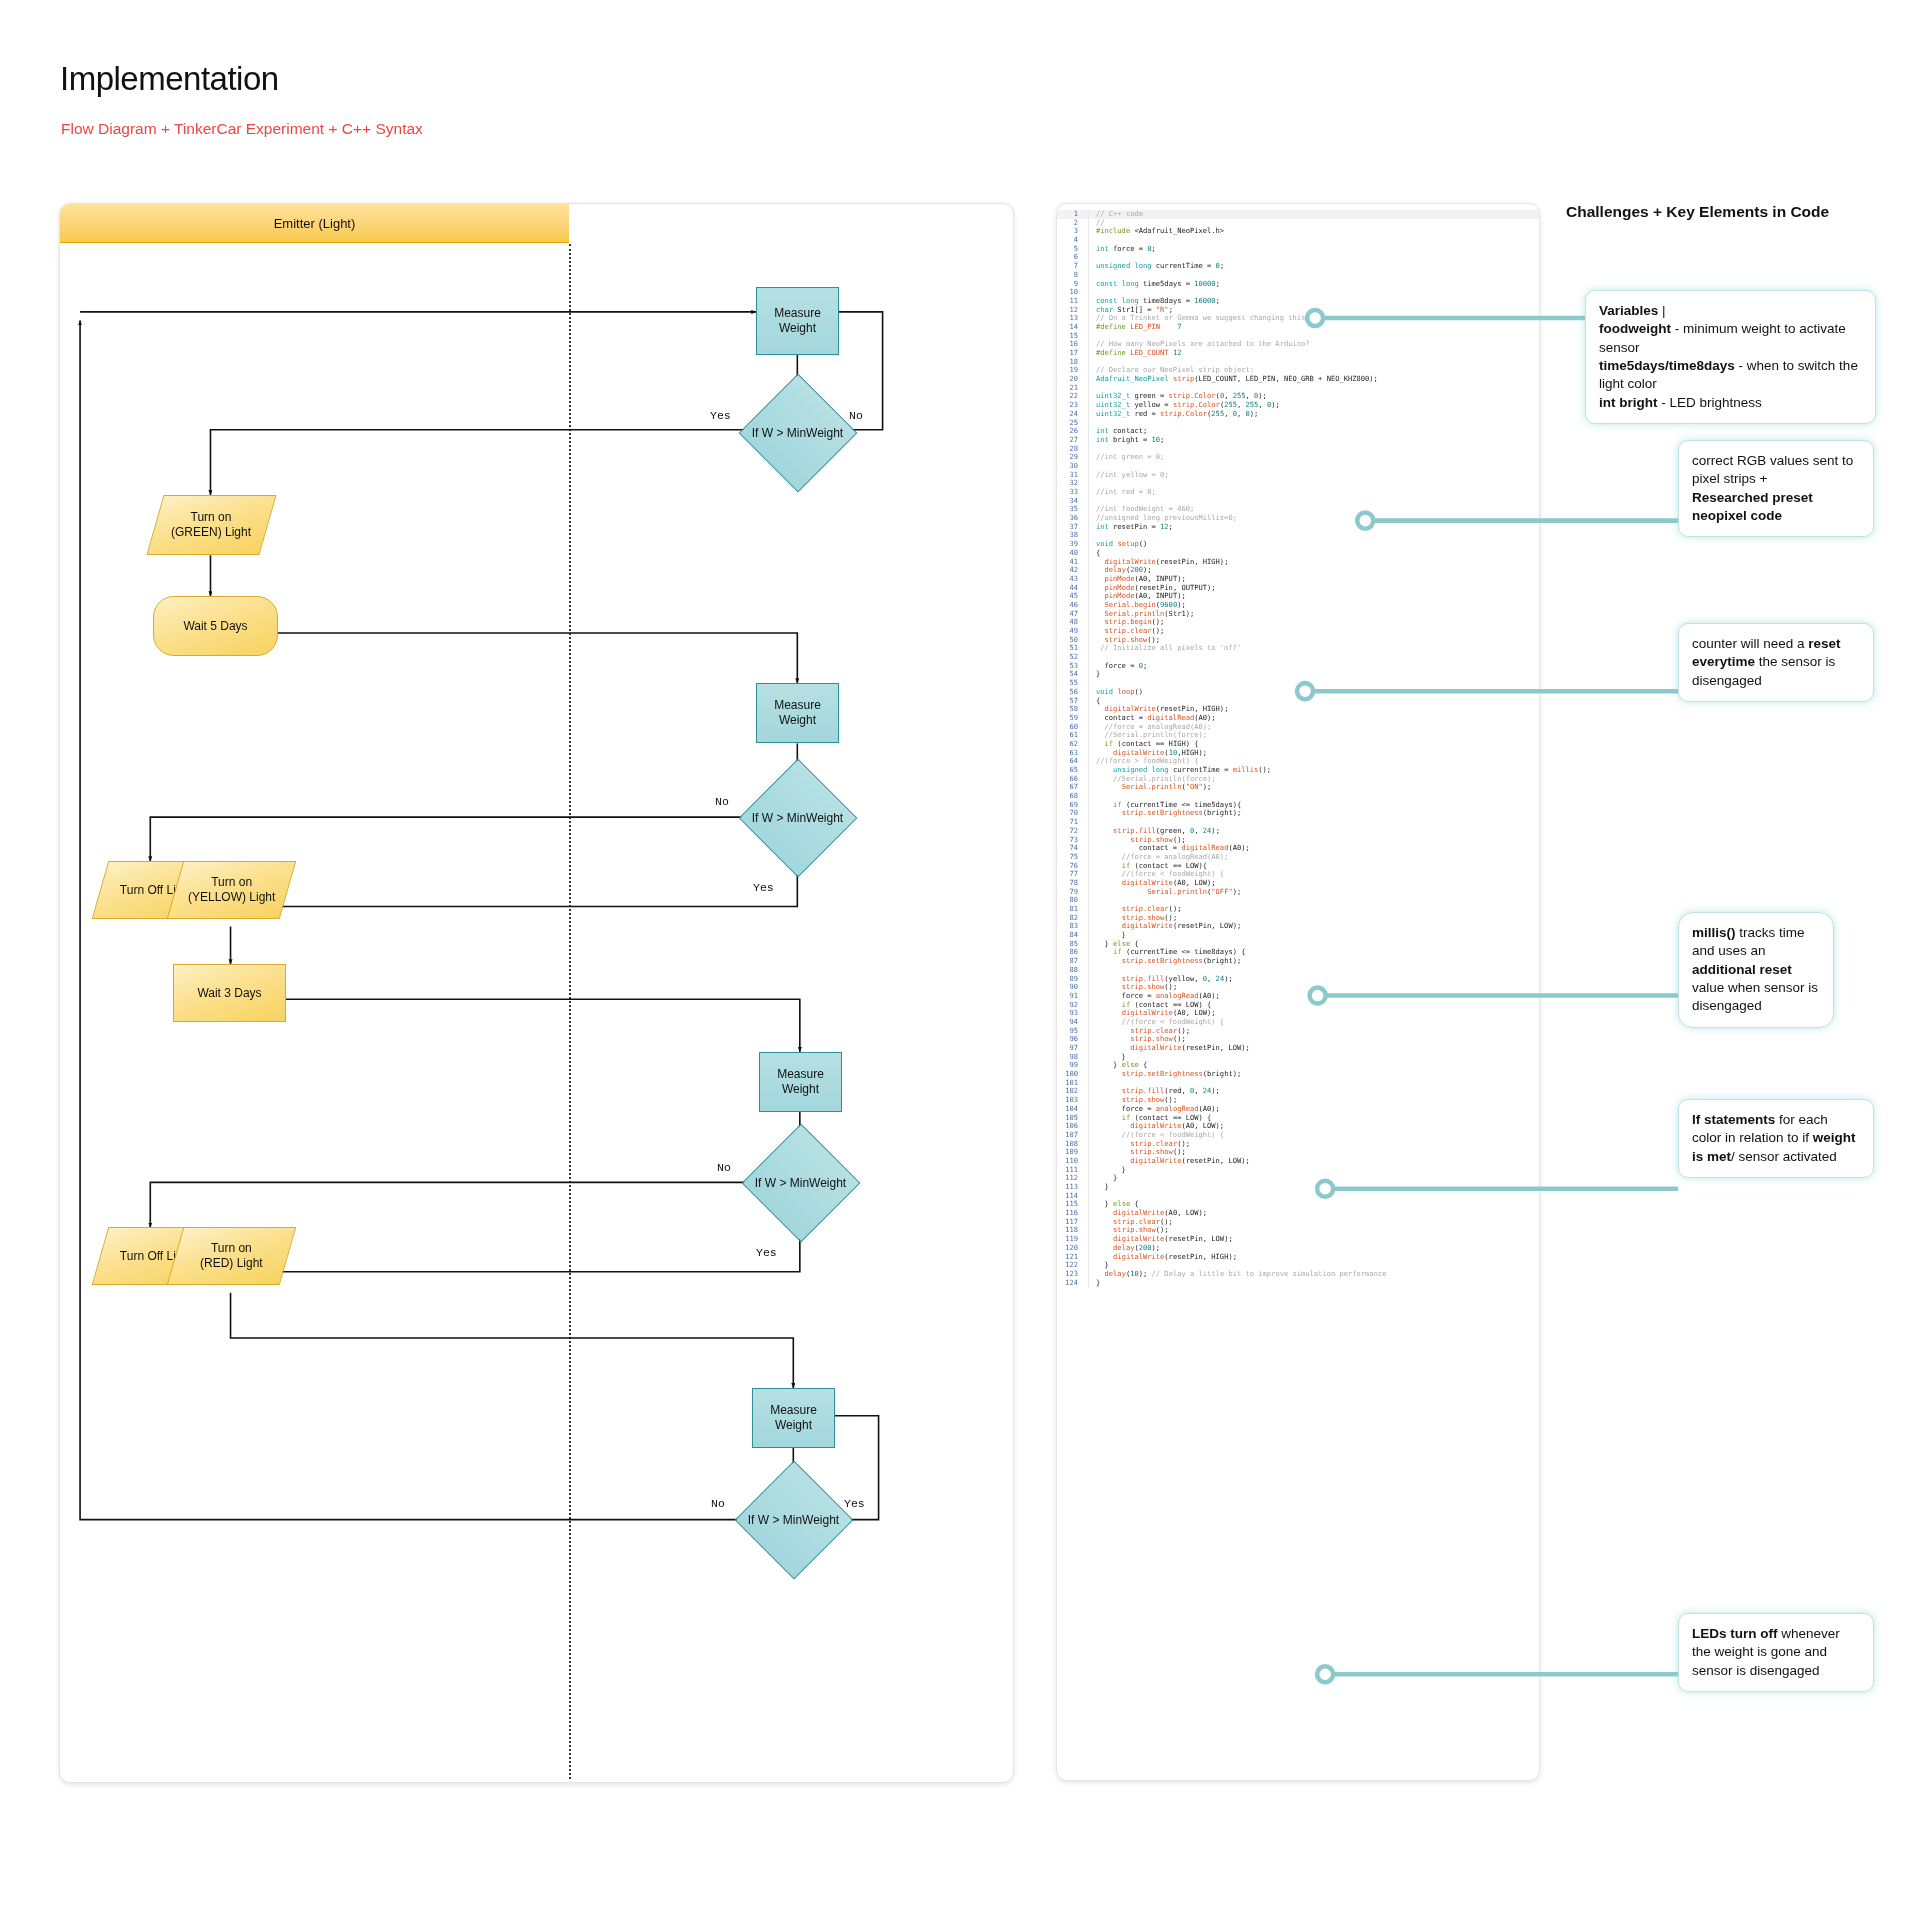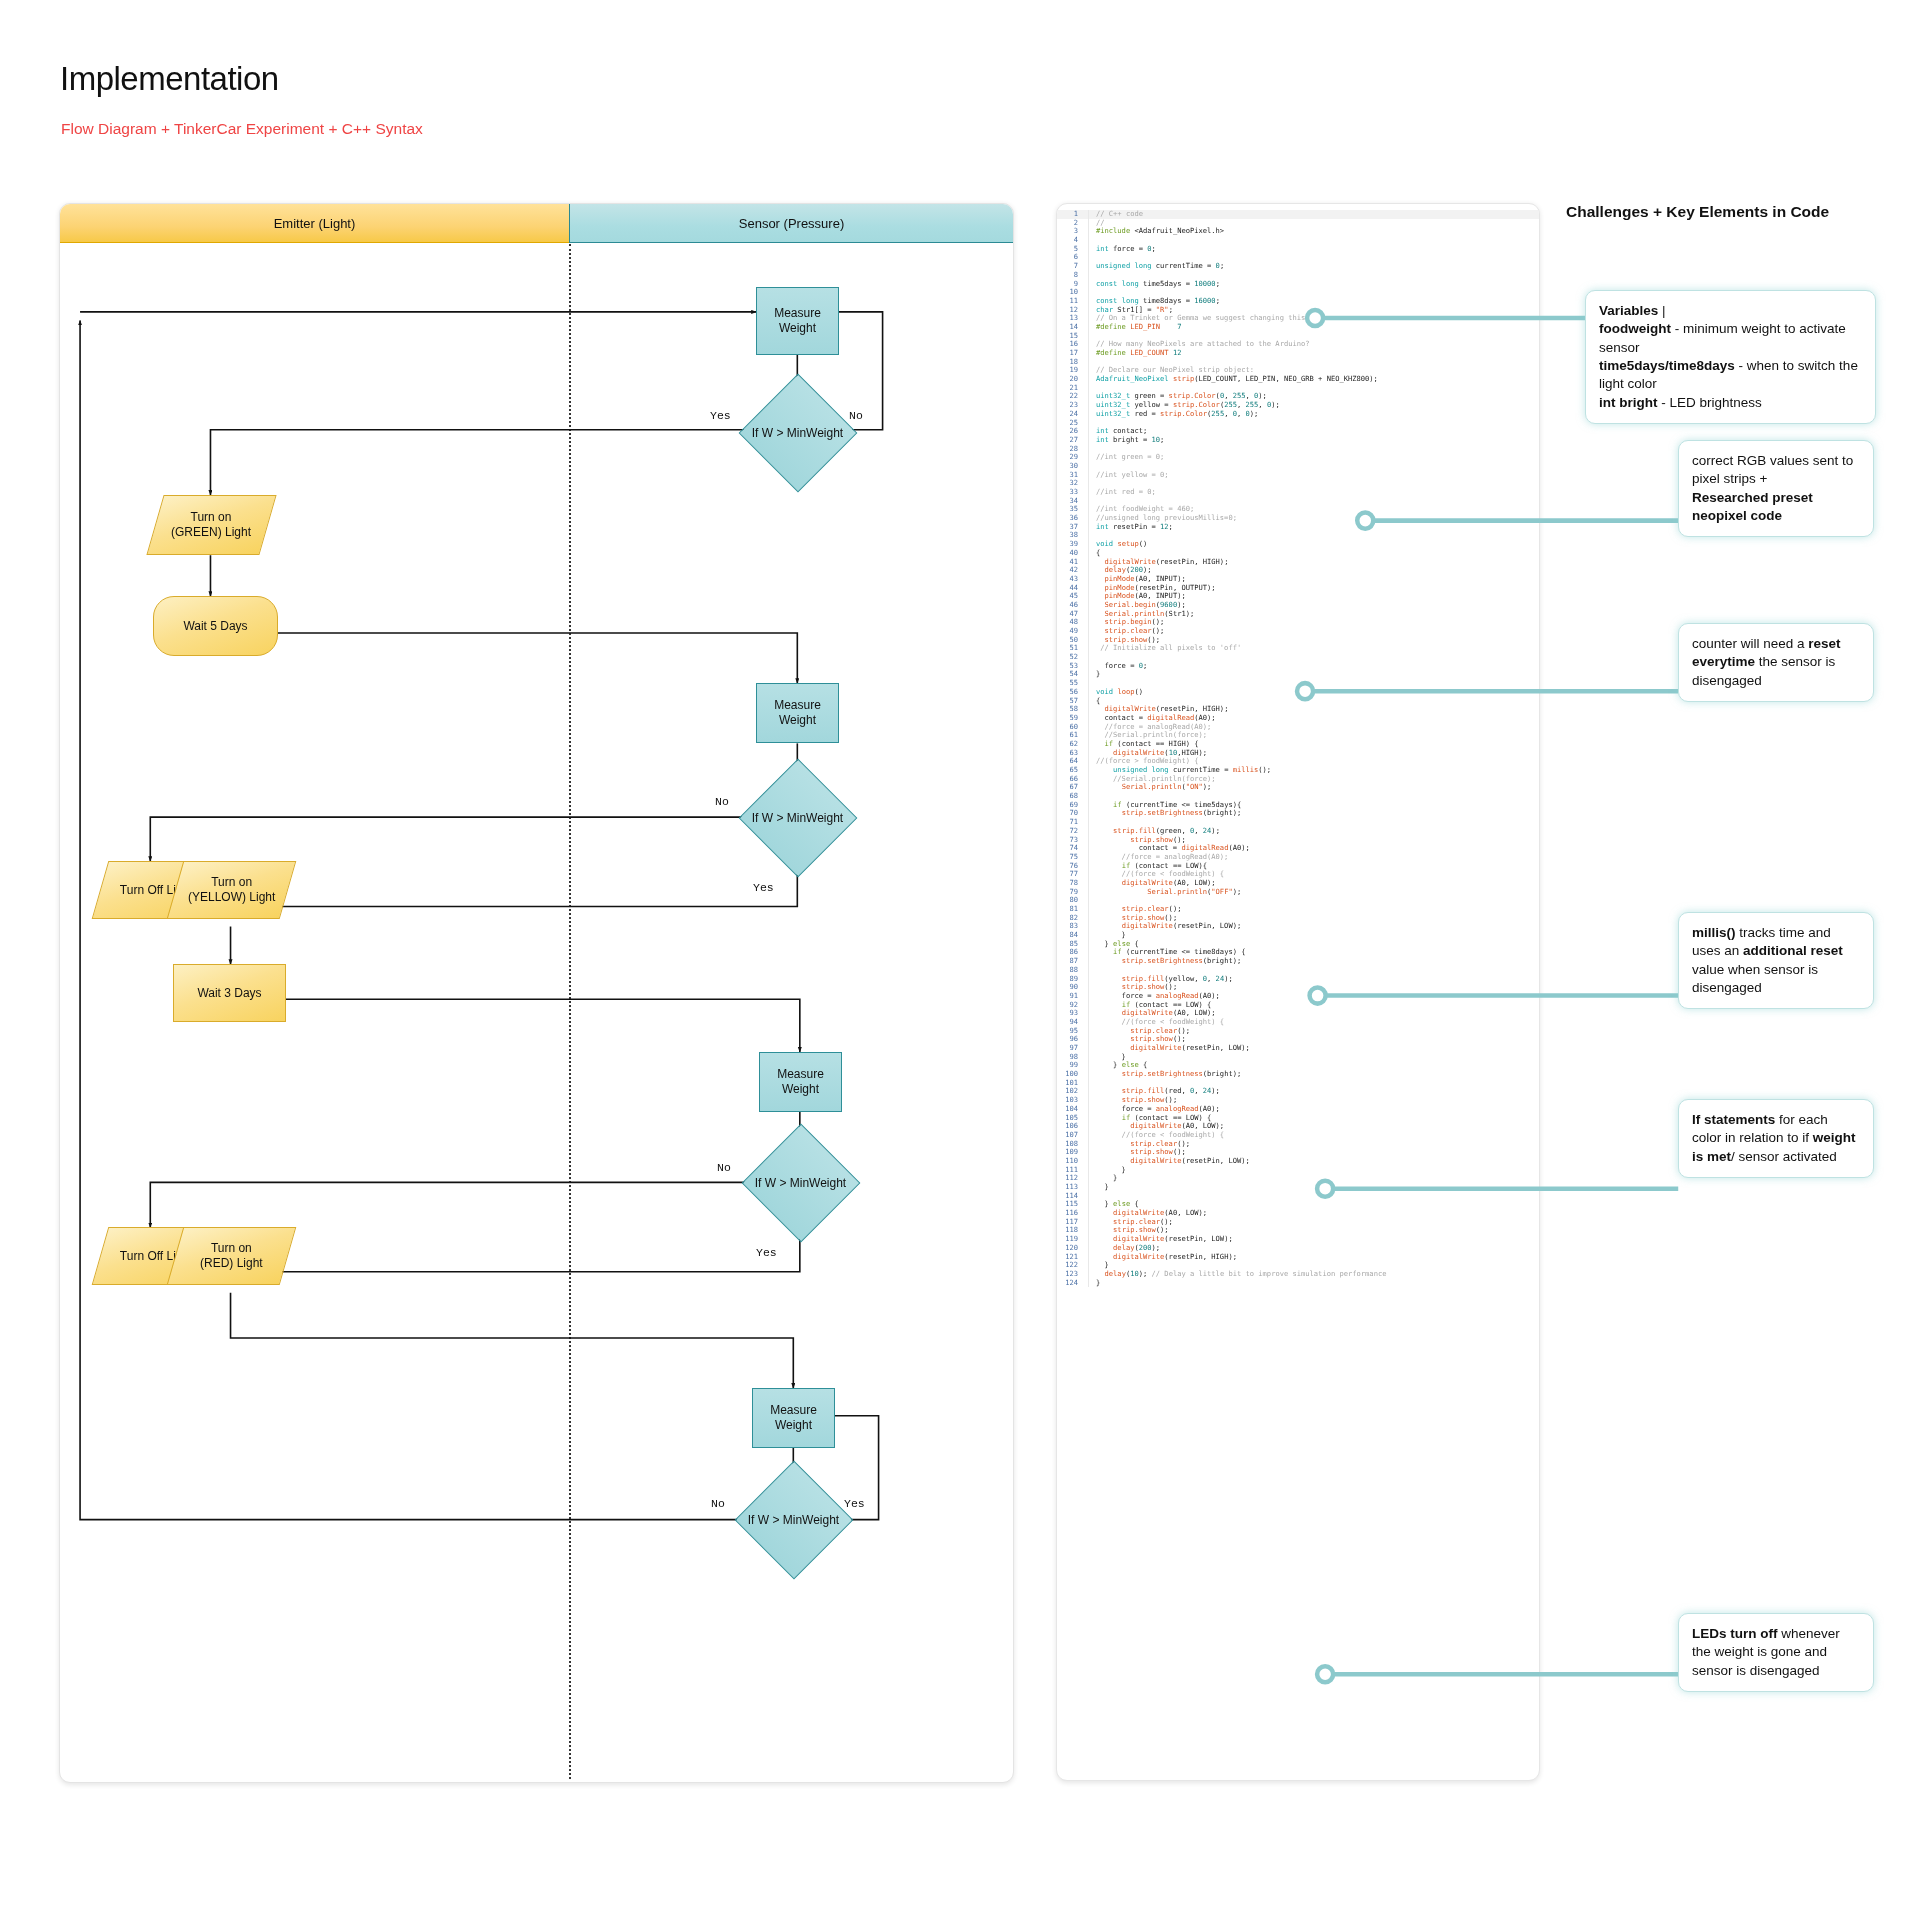--- a/index.html
+++ b/index.html
@@ -106,21 +106,20 @@
 </style>
 </head>
 <body>
 
 <div id="page-title">Implementation</div>
 <div id="page-subtitle">Flow Diagram + TinkerCar Experiment + C++ Syntax</div>
 
 <div id="flow-panel">
 
   <div class="lane-head" id="lane-head-emitter">Emitter (Light)</div>
-  <div class="lane-head" id="lane-head-sensor">Sensor (Pressure)</div>
   <div id="lane-divider"></div>
 
   <svg id="flow-svg" viewBox="0 0 1900 3145" preserveAspectRatio="none">
     <defs>
       <marker id="ah" markerWidth="12" markerHeight="12" refX="10" refY="4" orient="auto" markerUnits="userSpaceOnUse">
         <path d="M0,0 L11,4 L0,8 z" fill="#111"></path>
       </marker>
     </defs>
     <g stroke="#111" stroke-width="3.2" fill="none">
 
@@ -380,18 +379,18 @@
     <circle cx="2642" cy="3338" r="16"></circle>
   </g>
 </svg>
 
 <div class="callout" style="left:1585px;top:246px;width:291px;margin-top:44px;"><b>Variables</b> |<br><b>foodweight</b> - minimum weight to activate sensor<br><b>time5days/time8days</b> - when to switch the light color<br><b>int bright</b> - LED brightness</div>
 
 <div class="callout" style="left:1678px;top:440px;width:196px;">correct RGB values sent to pixel strips +<br><b>Researched preset neopixel code</b></div>
 
 <div class="callout" style="left:1678px;top:623px;width:196px;">counter will need a <b>reset everytime</b> the sensor is disengaged</div>
 
-<div class="callout" style="left:1678px;top:912px;width:196px;"><b>millis()</b> tracks time and uses an <b>additional reset</b> value when sensor is disengaged</div>
+<div class="callout" style="left:1678px;top:912px;width:156px;border-radius:15px;"><b>millis()</b> tracks time and uses an <b>additional reset</b> value when sensor is disengaged</div>
 
 <div class="callout" style="left:1678px;top:1099px;width:196px;"><b>If statements</b> for each color in relation to if <b>weight is met</b>/ sensor activated</div>
 
 <div class="callout" style="left:1678px;top:1613px;width:196px;"><b>LEDs turn off</b> whenever the weight is gone and sensor is disengaged</div>
 
 
 </body></html>

